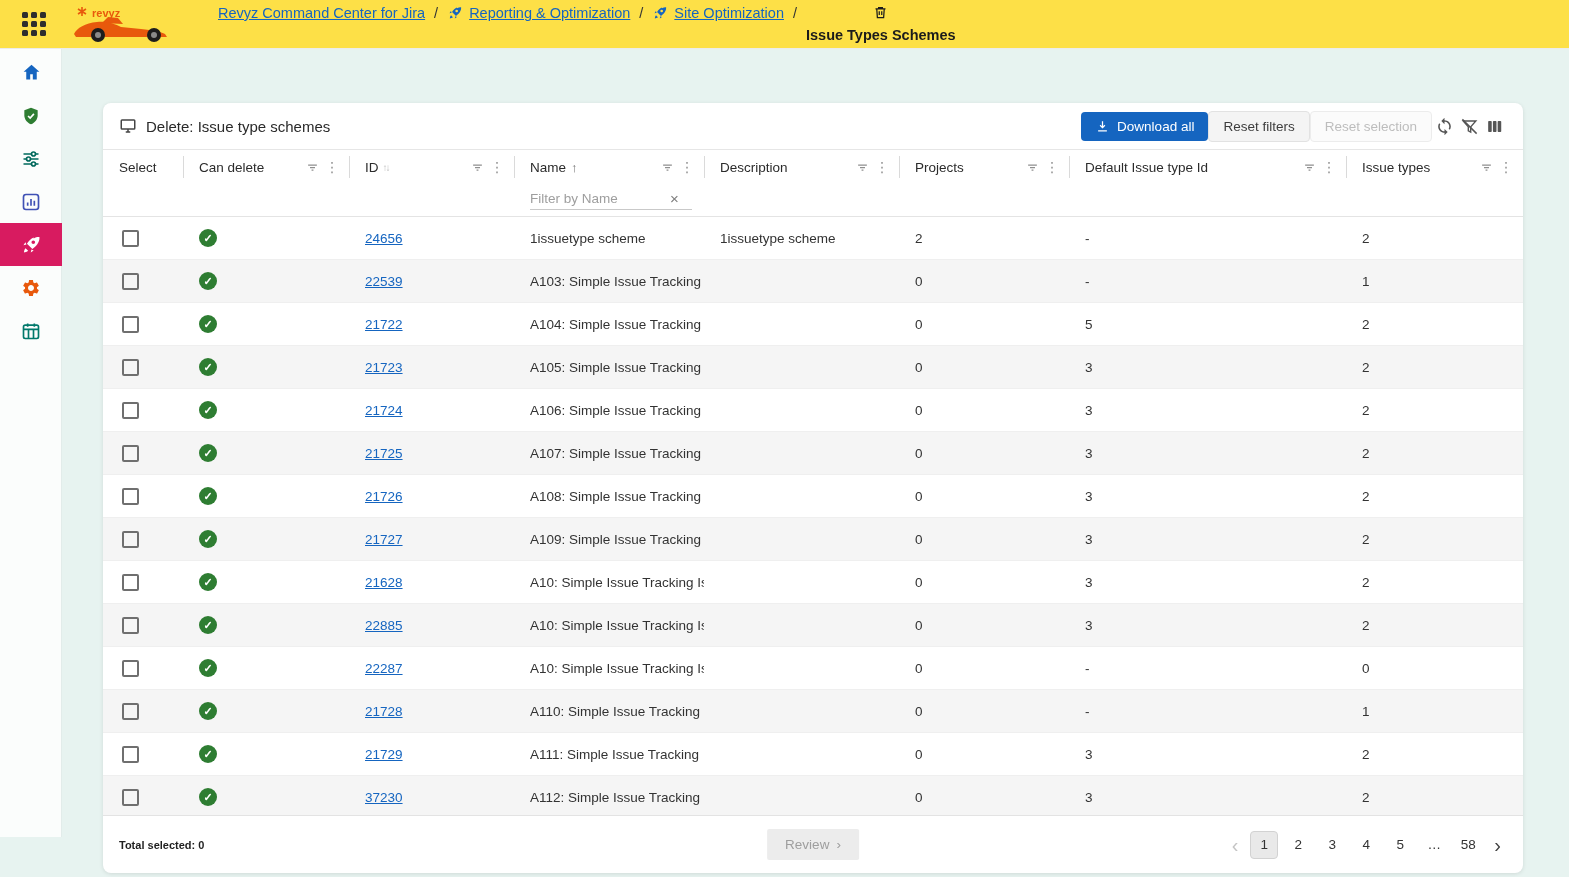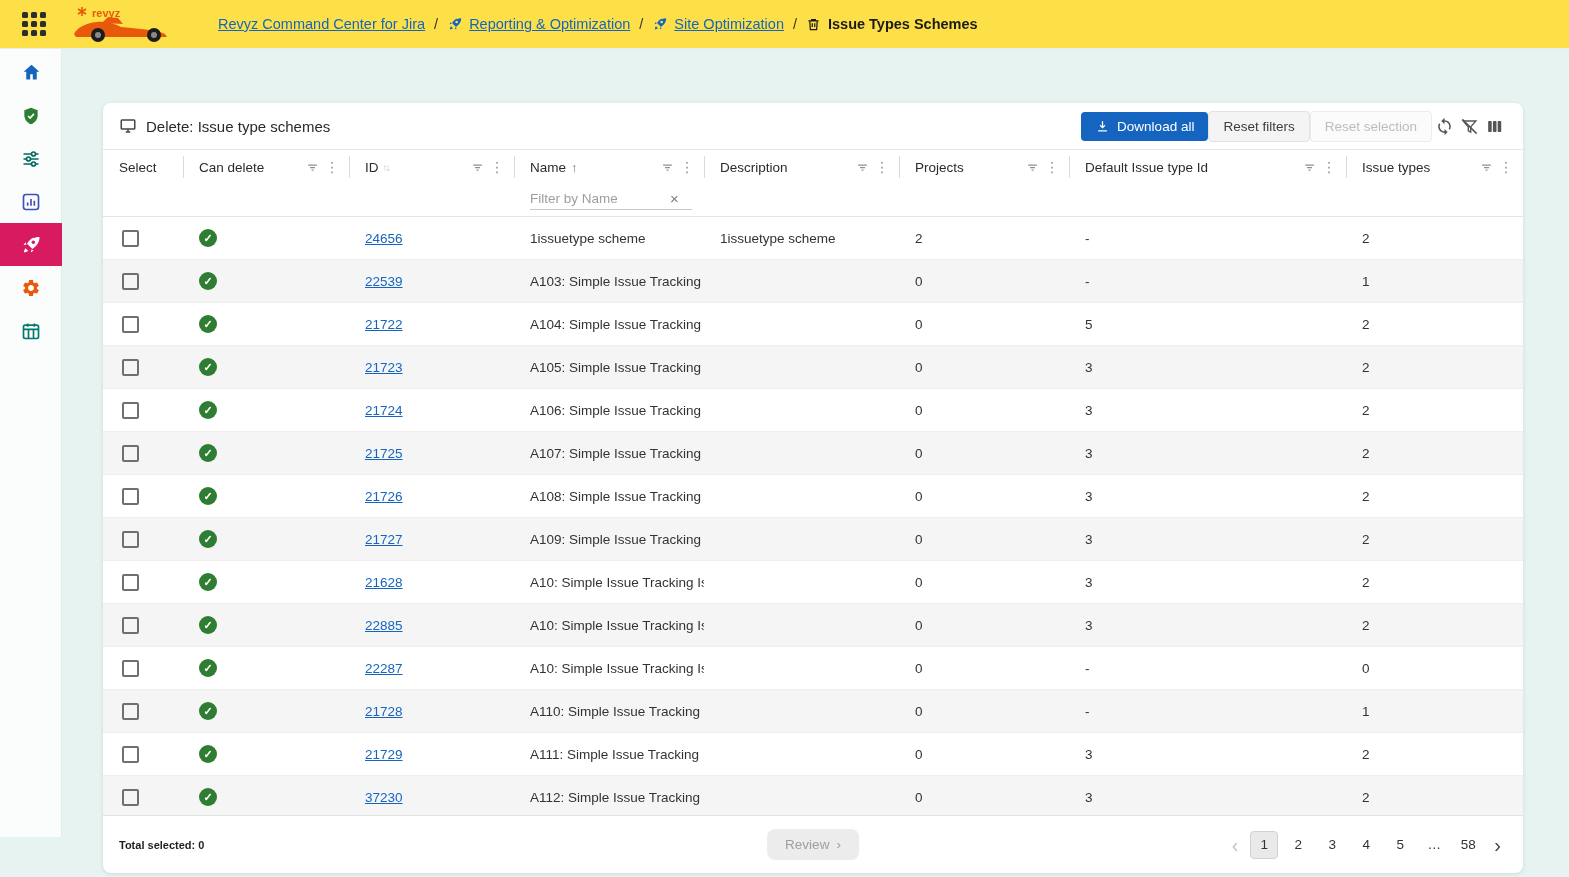--- a/index.html
+++ b/index.html
@@ -13,21 +13,21 @@
     height: 49px; background: #fde047; display: flex; align-items: center;
     padding: 0 16px; gap: 12px; border-bottom: 1px solid #ececec;
   }
   .apps-grid { display: grid; grid-template-columns: repeat(3, 6px); gap: 3px; cursor: pointer; margin-left: 6px; }
   .apps-grid i { width: 6px; height: 6px; background: #2d2d2d; border-radius: 1.5px; display: block; }
   .logo { margin-left: 10px; display: flex; align-items: center; cursor: pointer; }
   .breadcrumb { display: flex; align-items: flex-start; gap: 9px; margin-left: 26px; font-size: 14.5px; white-space: nowrap; }
   .bc-link { color: #1565c0; text-decoration: underline; cursor: pointer; }
   .bc-sep { color: #333; }
   .bc-item { display: flex; align-items: center; gap: 6px; }
-  .bc-current { display: flex; align-items: center; gap: 7px; font-weight: bold; color: #1b1b1b; }
+  .bc-current { display: flex; align-items: center; gap: 7px; font-weight: bold; color: #1b1b1b; flex-direction: column; }
   
   .app { display: flex; height: 788px; }
   .sidebar { width: 62px; background: #fbfdfc; border-right: 1px solid #e2ecea; padding-top: 2px; flex-shrink: 0; }
   .side-item { width: 62px; height: 43px; display: flex; align-items: center; justify-content: center; cursor: pointer; }
   .side-item.active { background: #d81b60; }
   .main { flex: 1; padding: 54px 46px 0 41px; }
   
   .card {
     background: #fff; border-radius: 8px; height: 770px;
     box-shadow: 0 1px 4px rgba(0,0,0,0.10); display: flex; flex-direction: column; overflow: hidden;
@@ -79,21 +79,21 @@
   .id-link { color: #1565c0; text-decoration: underline; cursor: pointer; }
   .filter-wrap { display: flex; border-bottom: 1px solid #c9c9c9; width: 162px; padding-bottom: 3px; }
   .filter-input { border: none; outline: none; font-size: 13.5px; color: #333; width: 140px; background: transparent; font-family: inherit; }
   .filter-input::placeholder { color: #9e9e9e; }
   .clear-x { color: #7d7d7d; cursor: pointer; font-size: 15px; line-height: 1; }
   
   .tfoot { border-top: 1px solid #e3e3e3; height: 58px; display: flex; align-items: center; padding: 0 16px; position: relative; }
   .total { font-size: 11px; font-weight: bold; color: #1f1f1f; }
   .review-btn {
     position: absolute; left: 50%; transform: translateX(-50%);
-    background: #ececec; color: #9e9e9e; border: none; border-radius: 8px;
+    background: #ececec; color: #9e9e9e; border: none; border-radius: 2px;
     padding: 8px 18px; font-size: 13.5px; display: flex; gap: 7px; align-items: center; font-family: inherit;
   }
   .pagination { margin-left: auto; display: flex; align-items: center; gap: 6px; }
   .page {
     min-width: 28px; height: 28px; border: none; background: none; border-radius: 4px;
     font-size: 13.5px; cursor: pointer; color: #333; font-family: inherit;
   }
   .page.current { background: #e9e9e9; border: 1px solid #d2d2d2; }
   .nav-arrow { background: none; border: none; font-size: 20px; line-height: 1; cursor: pointer; color: #424242; padding: 0 6px; font-family: inherit; }
   .nav-arrow.disabled { color: #c4c4c4; cursor: default; }

